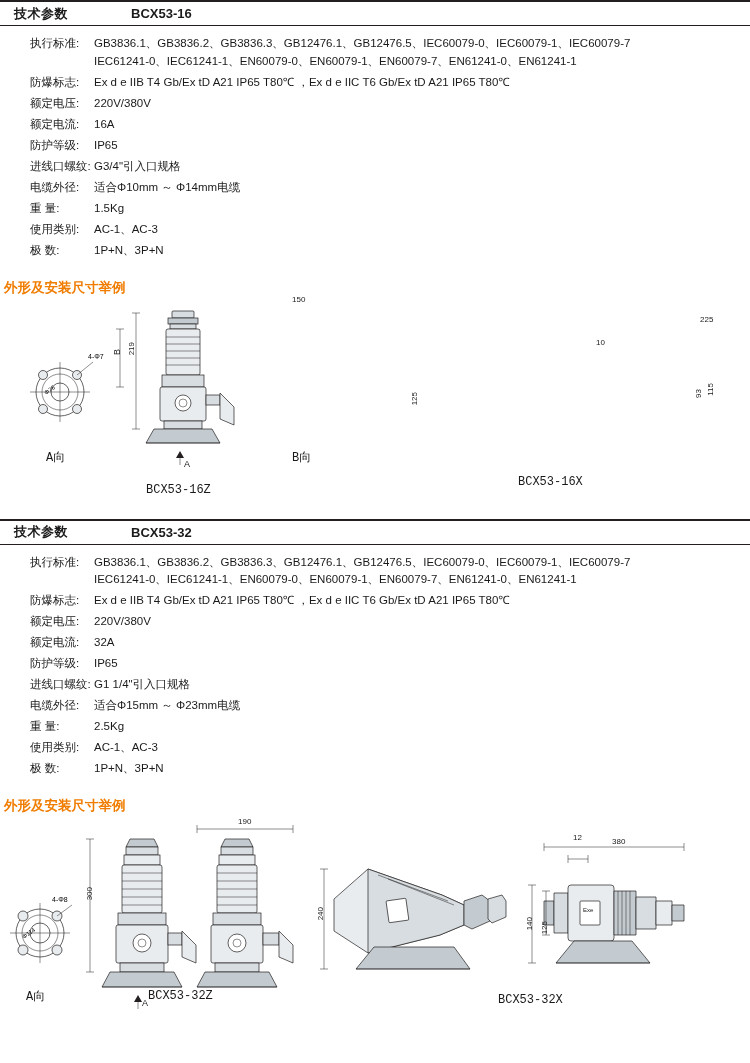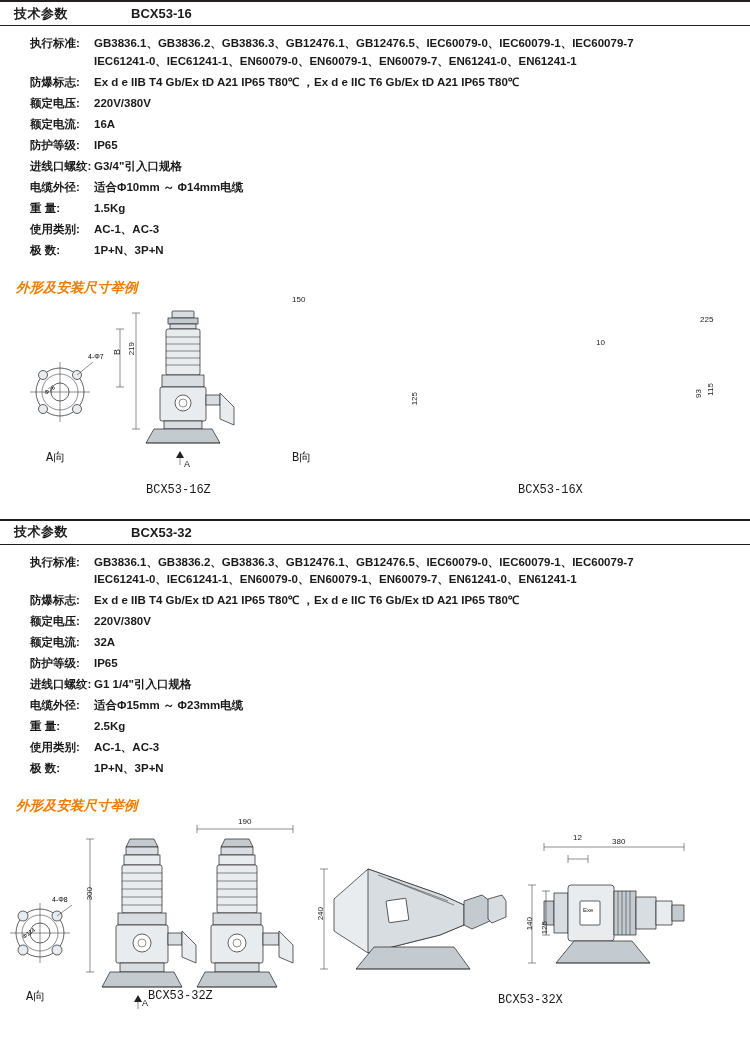--- a/index.html
+++ b/index.html
@@ -20,33 +20,32 @@
     border-bottom: 1px solid #231f20;
     display: flex;
     align-items: center;
     padding-left: 14px;
     gap: 18px;
   }
   .sec-head .t1 { font-size: 13px; font-weight: bold; letter-spacing: .5px; }
   .sec-head .t2 { font-size: 13px; font-weight: bold; padding-left: 45px; }
 
   
-  .spec { padding: 9px 0 6px 30px; font-weight: bold; }
+  .spec { padding: 9px 0 6px 30px; }
   .row { display: flex; font-size: 11.5px; line-height: 17.5px; margin-bottom: 3.5px; }
   .lbl { width: 64px; flex: 0 0 64px; white-space: nowrap; }
   .val { flex: 1; }
   .val .line2 { display: block; }
 
   
   .sub-title {
     color: #f07c00;
     font-weight: bold;
     font-size: 13.5px;
-    padding: 10px 0 0 16px;
-    font-style: italic;
+    padding: 10px 0 0 4px;
   }
 
   
   .draw-area { position: relative; }
   .fig-cap {
     position: absolute;
     font-size: 12px;
     text-align: left;
     white-space: nowrap;
     font-family: Liberation Mono, monospace;
@@ -240,21 +239,21 @@
     <div class="dim" style="left:292px; top:-2px;">150</div>
     <div class="dim" style="left:410px; top:95px; writing-mode:vertical-rl; transform:rotate(180deg);">125</div>
     <div class="dim" style="left:700px; top:18px;">225</div>
     <div class="dim" style="left:596px; top:32px;margin-top:9px;">10</div>
     <div class="dim" style="left:706px; top:86px; writing-mode:vertical-rl; transform:rotate(180deg);">115</div>
     <div class="dim" style="left:694px; top:92px; writing-mode:vertical-rl; transform:rotate(180deg);">93</div>
 
     <div class="fig-cap" style="left:46px; top:152px;">A向</div>
     <div class="fig-cap" style="left:292px; top:152px;">B向</div>
     <div class="fig-cap" style="left:146px; top:186px;">BCX53-16Z</div>
-    <div class="fig-cap" style="left:518px; top:186px;">BCX53-16X</div>
+    <div class="fig-cap" style="left:518px; top:178px;">BCX53-16X</div>
   </div>
 
   <div class="sec-head" style="margin-top:12px;">
     <span class="t1">技术参数</span>
     <span class="t2">BCX53-32</span>
   </div>
 
   <div class="spec">
     <div class="row">
       <div class="lbl">执行标准:</div>

